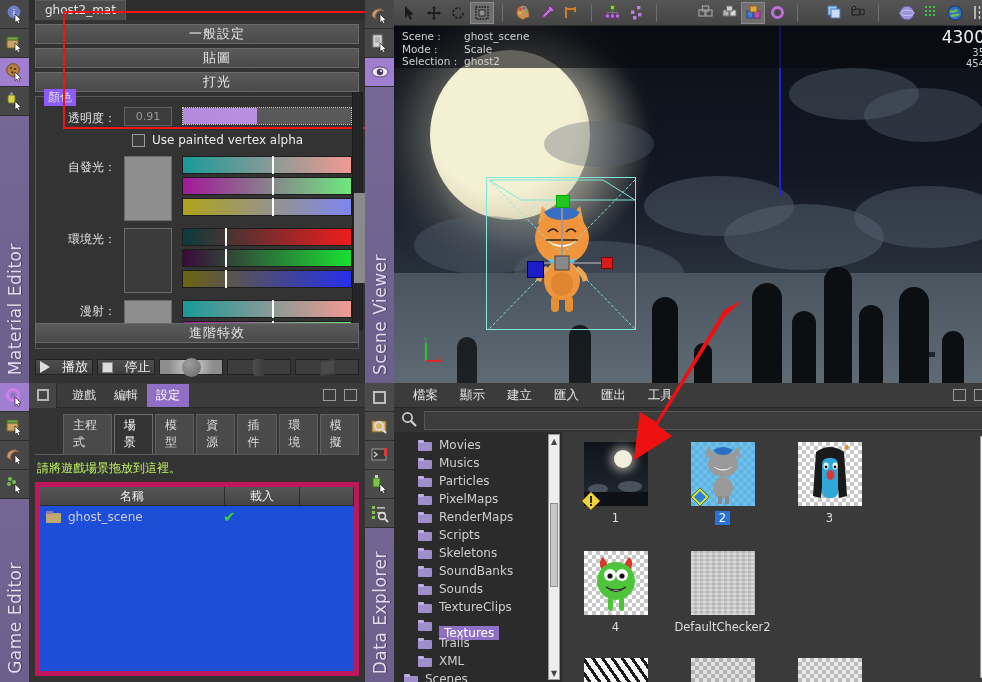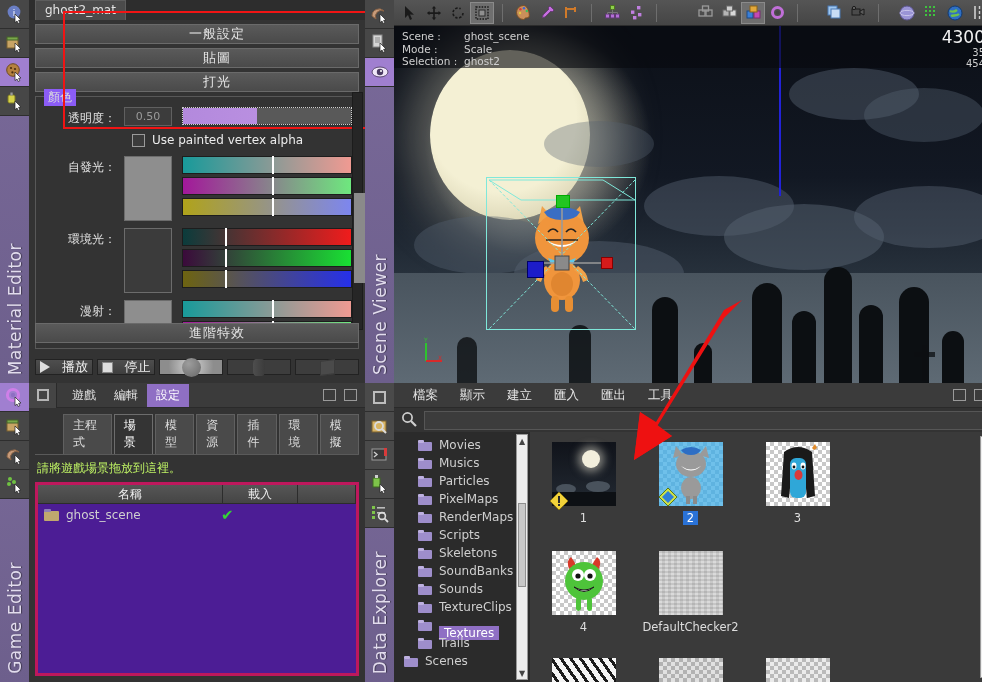--- a/index.html
+++ b/index.html
@@ -112,21 +112,21 @@
   .ge-head .spacer { flex:1; }
   .winicon { width:13px; height:12px; border:1px solid #9a9a9a; margin-right:8px; position:relative; }
   .ge-body { background:#333; padding:6px; display:flex; flex-direction:column; }
   .subtabs { display:flex; gap:2px; align-items:flex-end; border-bottom:1px solid #5a5a5a;padding-left:28px; }
   .subtab {
     background:#4a4a4a; border:1px solid #606060; border-bottom:none;
     padding:2px 9px 3px; font-size:12px; color:#dcdcdc;
   }
   .subtab.active { background:#343434; color:#fff; border-color:#6d6d6d; }
   .hint { font-size:12px; color:#bef264; padding:5px 2px 5px 2px; }
-  .listbox { flex:1; border:3px solid #be185d; background:#4c1d95; }
+  .listbox { flex:1; border:5px solid #be185d; background:#1d4ed8; }
   .lhead { display:flex; height:19px; }
   .lhead div {
     background:linear-gradient(180deg,#565656,#454545); border-right:1px solid #2c2c2c;
     border-bottom:1px solid #2c2c2c; font-size:12px; color:#f0f0f0;
     display:flex; align-items:center; justify-content:center;
   }
   .lhead .c1 { width:185px; } .lhead .c2 { width:75px; } .lhead .c3 { flex:1; }
   .lrow { display:flex; align-items:center; height:22px; padding-left:6px; }
   .folder-ic { width:15px; height:12px; margin-right:7px; position:relative; }
   .folder-ic:before{content:"";position:absolute;inset:2px 0 0 0;background:#c0a86e;border-radius:1px;}
@@ -175,21 +175,21 @@
 
   
   .de { flex:1; }
   .de-head { height:25px; background:#3b3b3b; display:flex; align-items:center; border-bottom:1px solid #2a2a2a; }
   .de-menu { display:flex; margin-left:8px; }
   .de-menu span { padding:3px 11px; font-size:12.5px; color:#e6e6e6; }
   .de-body { background:#333; display:flex; flex-direction:column; }
   .searchrow { height:24px; display:flex; align-items:center; padding:2px 6px; gap:6px; }
   .searchfield { flex:1; height:19px; background:#3c3c3c; border:1px solid #565656; }
   .de-split { flex:1; display:flex; overflow:hidden; }
-  .tree { width:136px; background:#2b2b2b; position:relative; overflow:hidden; }
+  .tree { width:168px; background:#2b2b2b; position:relative; overflow:hidden; }
   .tnode { display:flex; align-items:center; height:18px; padding-left:24px; font-size:12px; color:#cfcfcf; }
   .tnode .fic { width:14px; height:11px; margin-right:7px; position:relative; }
   .tnode .fic:before{content:"";position:absolute;inset:2px 0 0 0;background:#9e8ecb;border-radius:1px;}
   .tnode .fic:after{content:"";position:absolute;left:0;top:0;width:6px;height:3px;background:#bdb0e0;border-radius:1px;}
   .tnode .lbl.sel { background:#8f6fc4; color:#fff; padding:0 5px;margin-top:16px; }
   .tree-sb { position:absolute; right:2px; top:2px; bottom:2px; width:12px; background:#ededed; border:1px solid #999; }
   .tree-sb .th { position:absolute; left:1px; right:1px; top:68px; height:84px; background:#c8c8c8; border:1px solid #8f8f8f; }
   .tree-sb .ar { position:absolute; left:0; right:0; height:12px; display:flex; align-items:center; justify-content:center; font-size:8px; color:#444;}
   .grid { flex:1; background:#3a3a3a; position:relative; overflow:hidden; padding:6px 0 0 0; }
   .grow { display:flex; }
@@ -257,21 +257,21 @@
         <div class="me-inner">
           <div class="bigbtn">一般設定</div>
           <div class="bigbtn">貼圖</div>
           <div class="bigbtn">打光</div>
 
           <div class="group">
             <div class="glabel">顏色</div>
 
             <div class="prow">
               <div class="plabel">透明度：</div>
-              <div class="numfield">0.50</div>
+              <div class="numfield">0.91</div>
               <div class="slider-wrap">
                 <div class="alphabar">
                   <div class="fill"></div>
                   <div class="rest"></div>
                 </div>
               </div>
             </div>
 
             <div class="chk-row">
               <div class="chkbox"></div>
@@ -817,20 +817,24 @@
                   <span class="lbl">TextureClips</span>
                 </div>
               <div class="tnode">
                   <span class="fic"></span>
                   <span class="lbl sel">Textures</span>
                 </div>
               <div class="tnode">
                   <span class="fic"></span>
                   <span class="lbl">Trails</span>
                 </div>
+              <div class="tnode">
+                  <span class="fic"></span>
+                  <span class="lbl">XML</span>
+                </div>
               <div class="tnode" style="padding-left:10px;">
                   <span class="fic"></span>
                   <span class="lbl">Scenes</span>
                 </div>
             </div>
             <div class="tree-sb">
               <div class="ar" style="top:0;">▲</div>
               <div class="th"></div>
               <div class="ar" style="bottom:0;">▼</div>
             </div>

